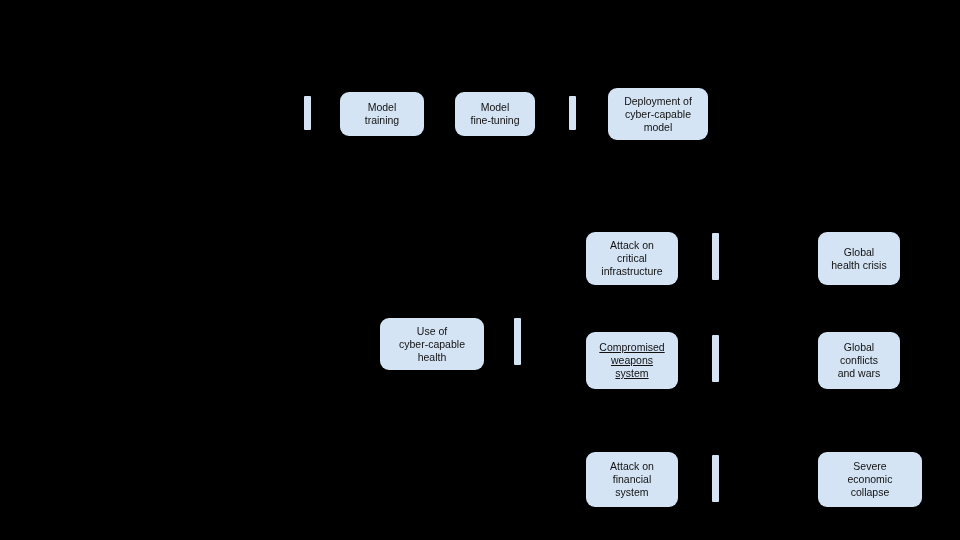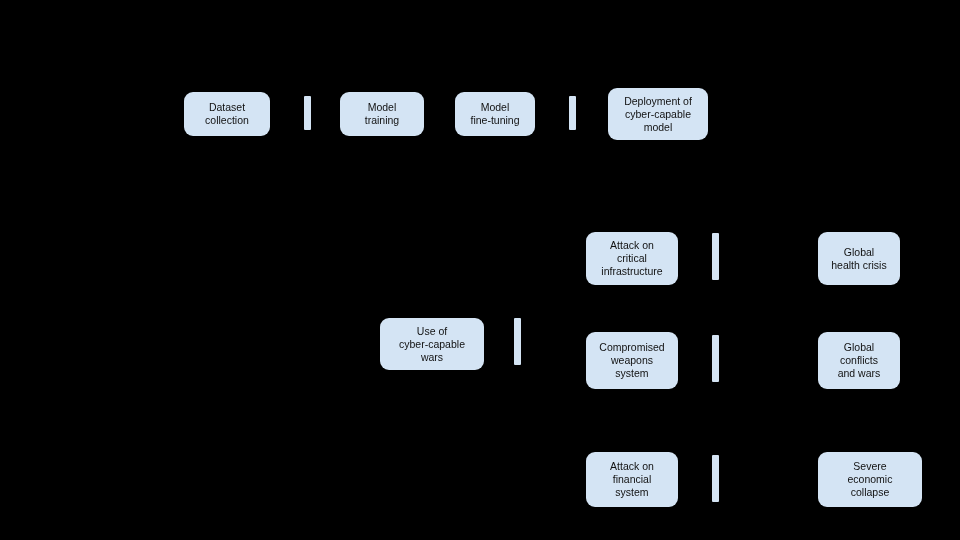--- a/index.html
+++ b/index.html
@@ -44,48 +44,44 @@
 </head>
 <body>
 
 <div id="canvas" style="width: 960px; height: 540px; background: rgb(0, 0, 0);">
     <div class="connector" style="left: 304px; top: 96px; width: 7px; height: 34px; background: rgb(212, 228, 244);"></div>
     <div class="connector" style="left: 569px; top: 96px; width: 7px; height: 34px; background: rgb(212, 228, 244);"></div>
     <div class="connector" style="left: 514px; top: 318px; width: 7px; height: 47px; background: rgb(212, 228, 244);"></div>
     <div class="connector" style="left: 712px; top: 233px; width: 7px; height: 47px; background: rgb(212, 228, 244);"></div>
     <div class="connector" style="left: 712px; top: 335px; width: 7px; height: 47px; background: rgb(212, 228, 244);"></div>
     <div class="connector" style="left: 712px; top: 455px; width: 7px; height: 47px; background: rgb(212, 228, 244);"></div>
-    <div class="node" style="left: 184px; top: 92px; width: 86px; height: 44px; background: rgb(212, 228, 244); color: rgb(17, 17, 17);">
-      <span class="label">Dataset
-collection</span>
-    </div>
     <div class="node" style="left: 340px; top: 92px; width: 84px; height: 44px; background: rgb(212, 228, 244); color: rgb(17, 17, 17);">
       <span class="label">Model
 training</span>
     </div>
     <div class="node" style="left: 455px; top: 92px; width: 80px; height: 44px; background: rgb(212, 228, 244); color: rgb(17, 17, 17);">
       <span class="label">Model
 fine-tuning</span>
     </div>
     <div class="node" style="left: 608px; top: 88px; width: 100px; height: 52px; background: rgb(212, 228, 244); color: rgb(17, 17, 17);">
       <span class="label">Deployment of
 cyber-capable
 model</span>
     </div>
     <div class="node" style="left: 380px; top: 318px; width: 104px; height: 52px; background: rgb(212, 228, 244); color: rgb(17, 17, 17);">
       <span class="label">Use of
 cyber-capable
-wars</span>
+health</span>
     </div>
     <div class="node" style="left: 586px; top: 232px; width: 92px; height: 53px; background: rgb(212, 228, 244); color: rgb(17, 17, 17);">
       <span class="label">Attack on
 critical
 infrastructure</span>
     </div>
-    <div class="node" style="left: 586px; top: 332px; width: 92px; height: 57px; background: rgb(212, 228, 244); color: rgb(17, 17, 17);">
+    <div class="node" style="left: 586px; top: 332px; width: 92px; height: 57px; background: rgb(212, 228, 244); color: rgb(17, 17, 17); text-decoration: underline;">
       <span class="label">Compromised
 weapons
 system</span>
     </div>
     <div class="node" style="left: 586px; top: 452px; width: 92px; height: 55px; background: rgb(212, 228, 244); color: rgb(17, 17, 17);">
       <span class="label">Attack on
 financial
 system</span>
     </div>
     <div class="node" style="left: 818px; top: 232px; width: 82px; height: 53px; background: rgb(212, 228, 244); color: rgb(17, 17, 17);">

